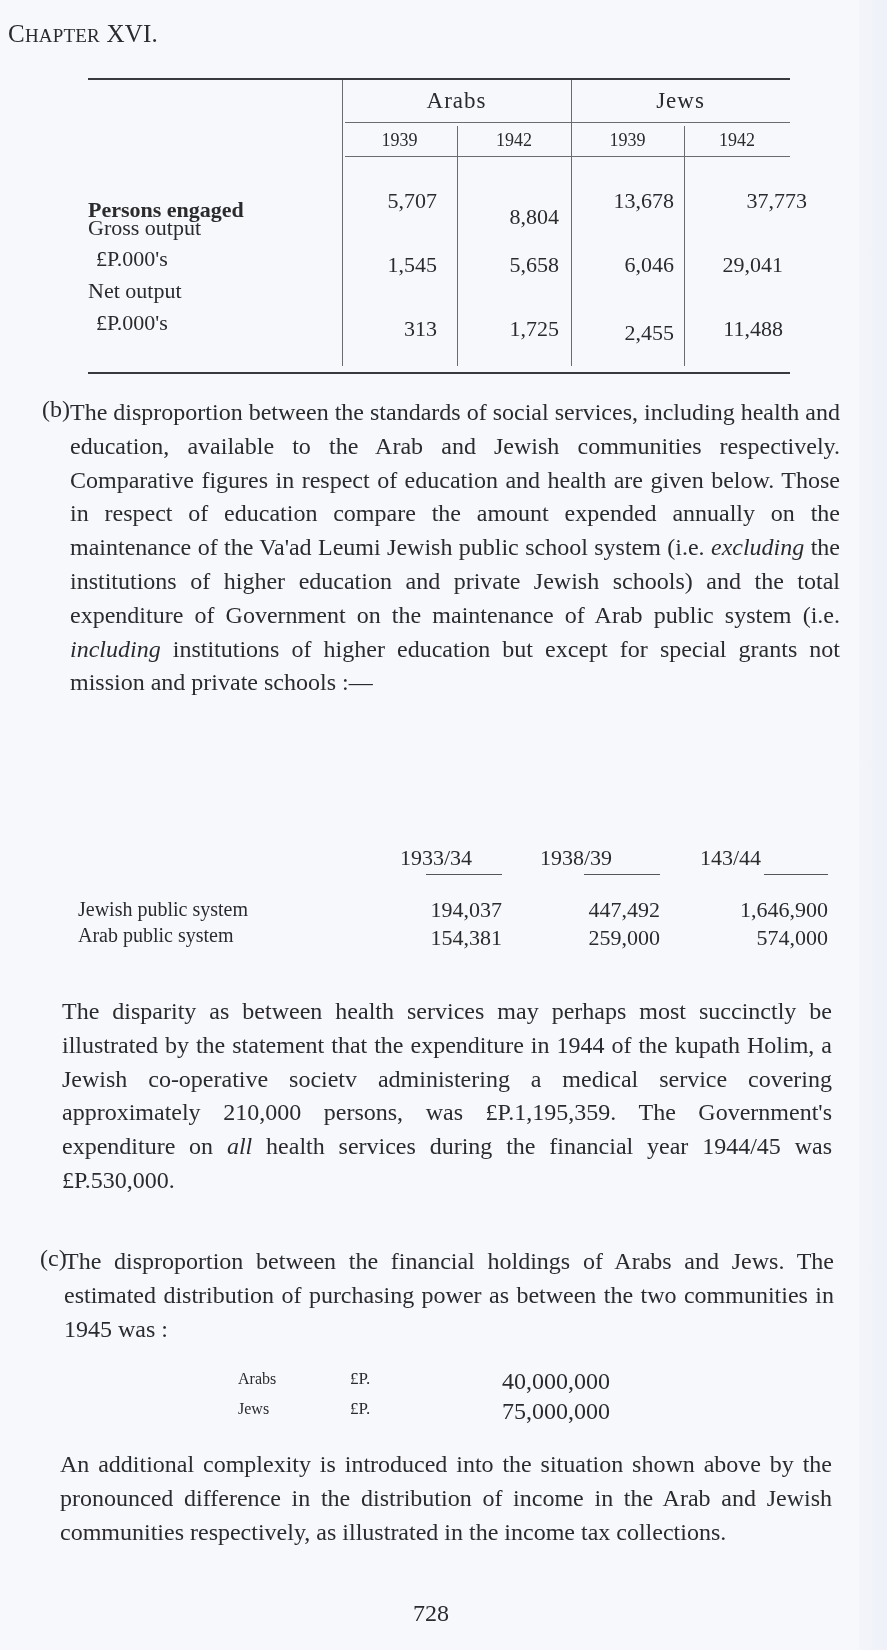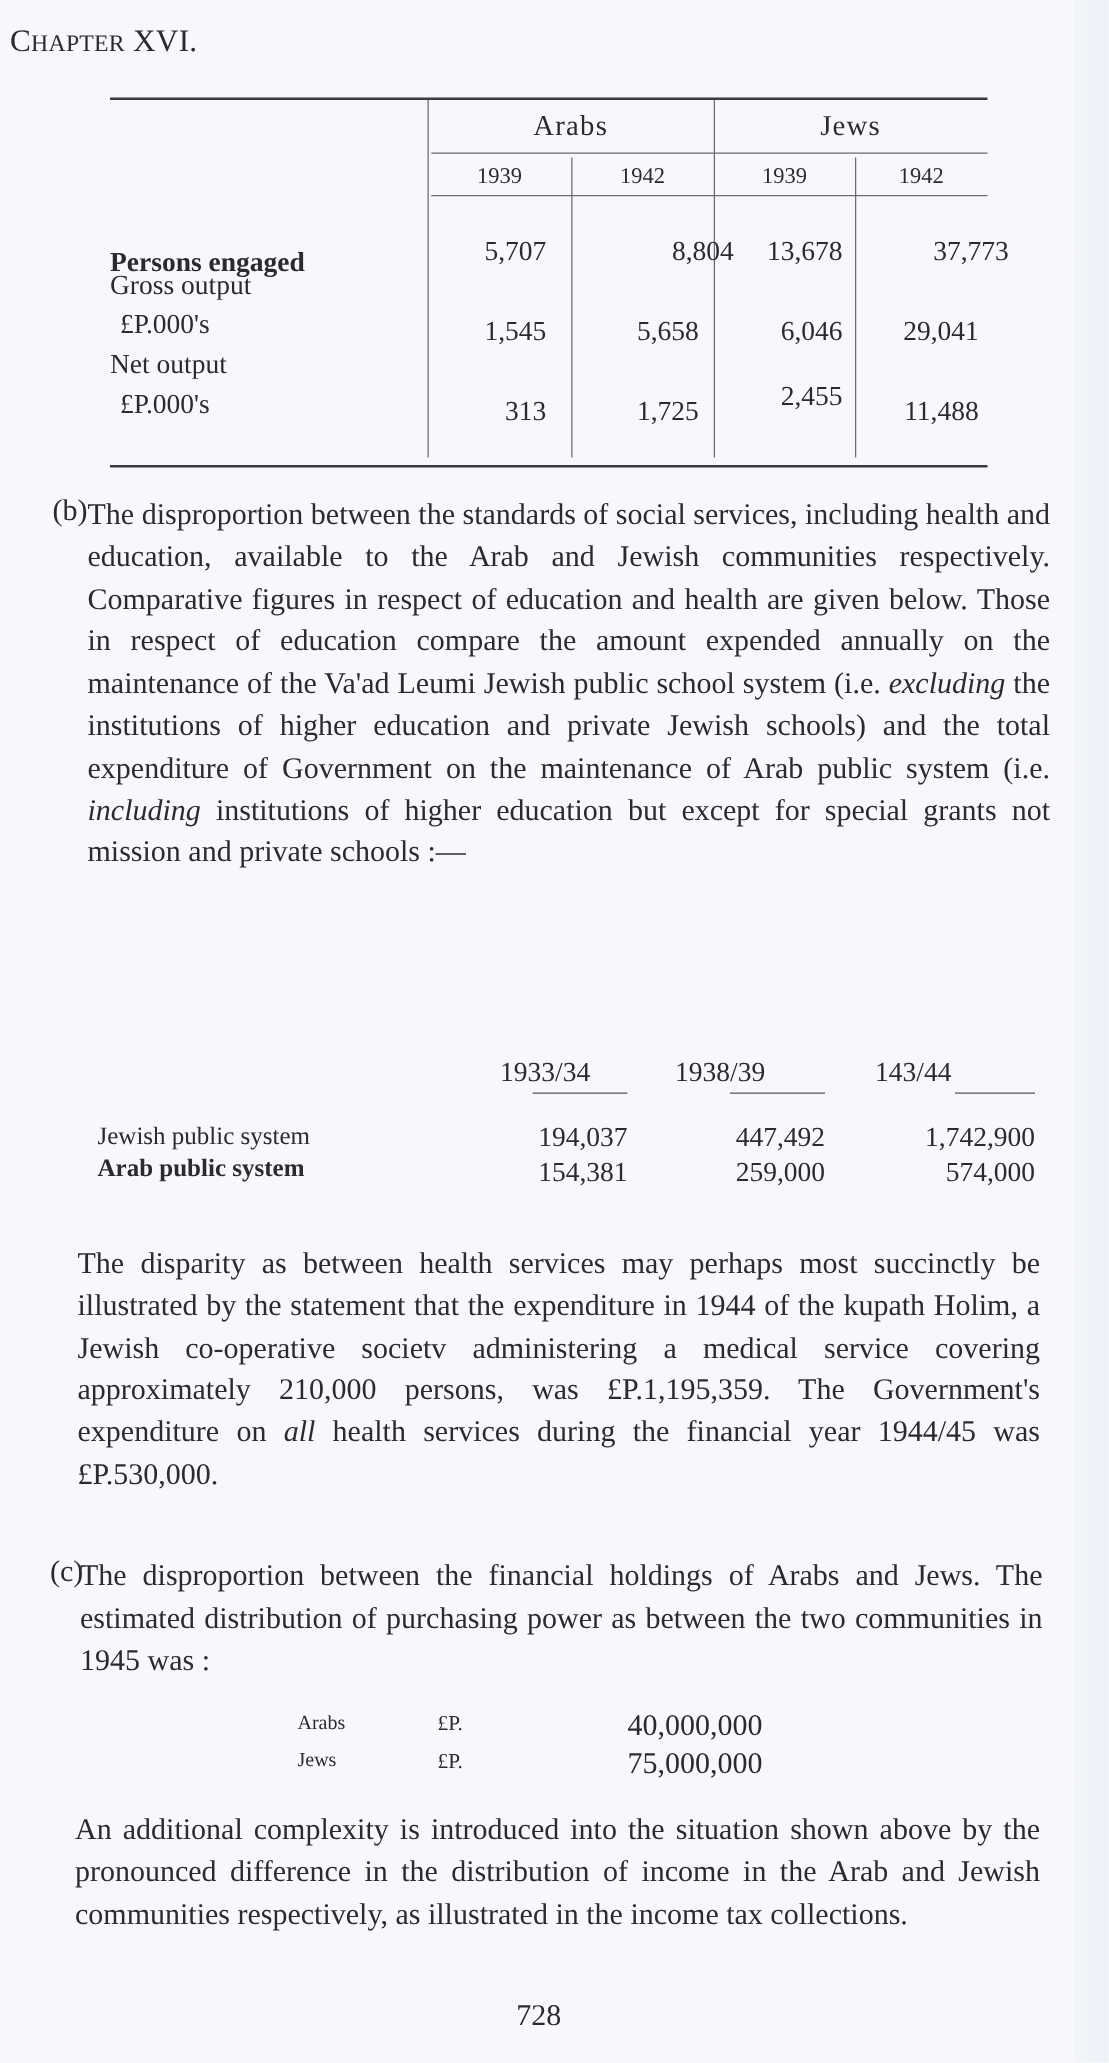--- a/index.html
+++ b/index.html
@@ -75,54 +75,54 @@
   <div class="yr" style="left:571px; top:130px; width:113px;">1939</div>
   <div class="yr" style="left:684px; top:130px; width:106px;">1942</div>
 
   <div class="rowlabel" style="top:197px;font-weight:bold;">Persons engaged</div>
   <div class="rowlabel" style="top:215px;">Gross output</div>
   <div class="rowlabel" style="top:246px; left:96px;">£P.000's</div>
   <div class="rowlabel" style="top:278px;">Net output</div>
   <div class="rowlabel" style="top:310px; left:96px;">£P.000's</div>
 
   <div class="cell" style="left:342px; top:188px; width:95px;">5,707</div>
-  <div class="cell" style="left:457px; top:188px; width:102px;padding-left:28px;">8,804</div>
+  <div class="cell" style="left:457px; top:204px; width:102px;">8,804</div>
   <div class="cell" style="left:571px; top:188px; width:103px;">13,678</div>
   <div class="cell" style="left:684px; top:188px; width:99px;padding-left:24px;">37,773</div>
 
   <div class="cell" style="left:342px; top:252px; width:95px;">1,545</div>
   <div class="cell" style="left:457px; top:252px; width:102px;">5,658</div>
   <div class="cell" style="left:571px; top:252px; width:103px;">6,046</div>
   <div class="cell" style="left:684px; top:252px; width:99px;">29,041</div>
 
   <div class="cell" style="left:342px; top:316px; width:95px;">313</div>
   <div class="cell" style="left:457px; top:316px; width:102px;">1,725</div>
-  <div class="cell" style="left:571px; top:304px; width:103px;">2,455</div>
+  <div class="cell" style="left:571px; top:320px; width:103px;">2,455</div>
   <div class="cell" style="left:684px; top:316px; width:99px;">11,488</div>
 
   <div class="t1-botline"></div>
 </div>
 
 <div class="mark" style="left:42px; top:396px;">(b)</div>
 <div class="para" style="left:70px; top:396px; width:770px;"><span>The disproportion between the standards of social services, including health and education, available to the Arab and Jewish communities respectively. Comparative figures in respect of education and health are given below. Those in respect of education compare the amount expended annually on the maintenance of the Va'ad Leumi Jewish public school system (i.e. </span><i>excluding</i><span> the institutions of higher education and private Jewish schools) and the total expenditure of Government on the maintenance of Arab public system (i.e. </span><i>including</i><span> institutions of higher education but except for special grants not mission and private schools :—</span></div>
 
 <div>
   <div class="t2-yr" style="left:400px; top:845px; width:102px;">1933/34</div>
   <div class="t2-yr" style="left:540px; top:845px; width:120px;">1938/39</div>
   <div class="t2-yr" style="left:700px; top:845px; width:128px;">143/44</div>
   <div class="t2-uline" style="left:426px; top:874px; width:76px;"></div>
   <div class="t2-uline" style="left:584px; top:874px; width:76px;"></div>
   <div class="t2-uline" style="left:764px; top:874px; width:64px;"></div>
 
   <div class="t2-label" style="top:898px;">Jewish public system</div>
-  <div class="t2-label" style="top:924px;font-weight:bold;">Arab public system</div>
+  <div class="t2-label" style="top:924px;">Arab public system</div>
 
   <div class="t2-val" style="left:400px; top:897px; width:102px;">194,037</div>
   <div class="t2-val" style="left:540px; top:897px; width:120px;">447,492</div>
-  <div class="t2-val" style="left:700px; top:897px; width:128px;">1,742,900</div>
+  <div class="t2-val" style="left:700px; top:897px; width:128px;">1,646,900</div>
   <div class="t2-val" style="left:400px; top:925px; width:102px;">154,381</div>
   <div class="t2-val" style="left:540px; top:925px; width:120px;">259,000</div>
   <div class="t2-val" style="left:700px; top:925px; width:128px;">574,000</div>
 </div>
 
 <div class="para" style="left:62px; top:995px; width:770px;"><span>The disparity as between health services may perhaps most succinctly be illustrated by the statement that the expenditure in 1944 of the kupath Holim, a Jewish co-operative societv administering a medical service covering approximately 210,000 persons, was £P.1,195,359. The Government's expenditure on </span><i>all</i><span> health services during the financial year 1944/45 was £P.530,000.</span></div>
 
 <div class="mark" style="left:40px; top:1245px;">(c)</div>
 <div class="para" style="left:64px; top:1245px; width:770px;">The disproportion between the financial holdings of Arabs and Jews. The estimated distribution of purchasing power as between the two communities in 1945 was :</div>
 

